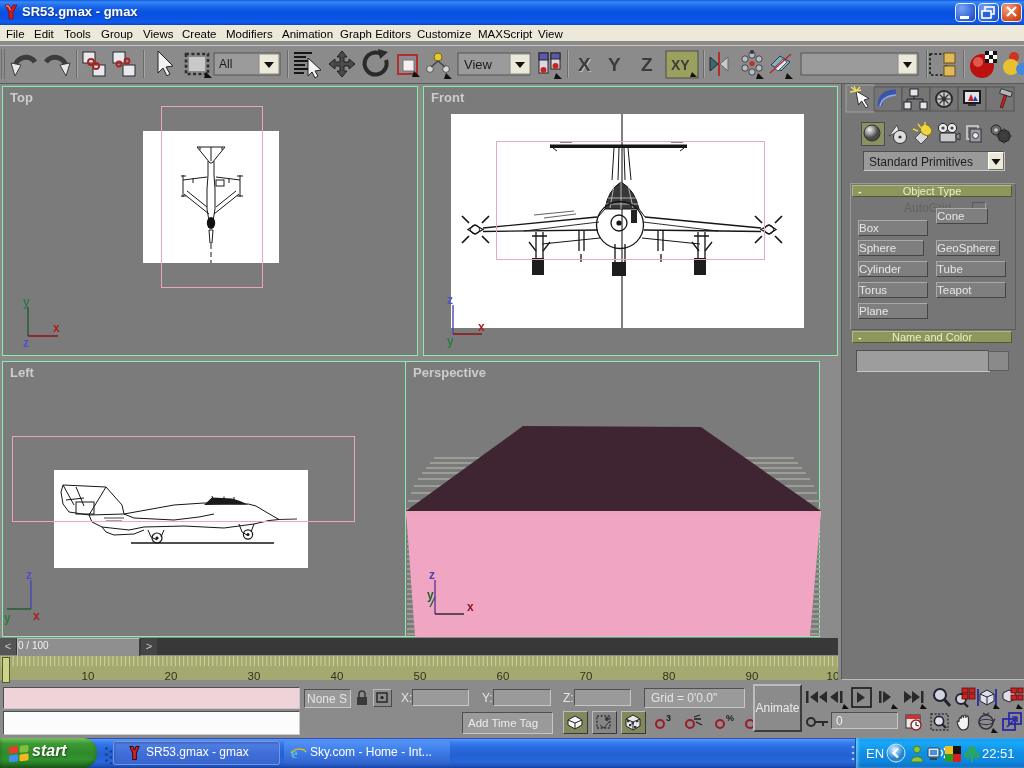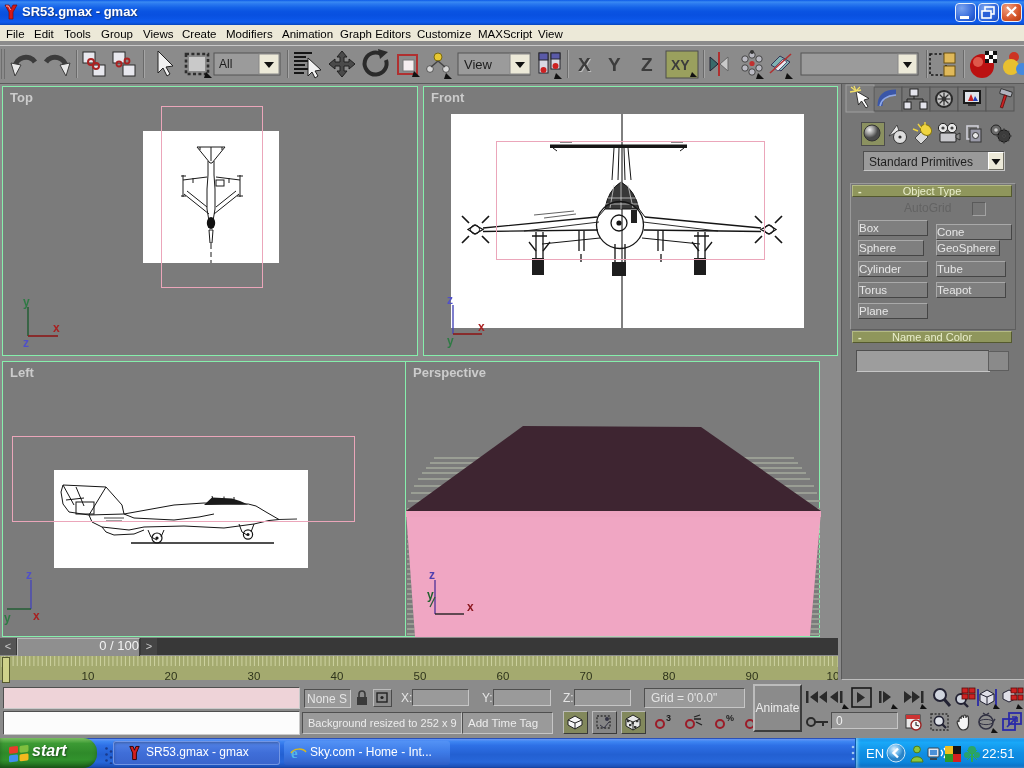--- a/index.html
+++ b/index.html
@@ -546,37 +546,37 @@
  <svg class="abs" style="left:146px;top:68px" width="16" height="18">
       <path d="M3.5 7 l9 0 l-4.5 6 z" fill="#111"></path>
     </svg>
 
  <div class="abs" style="left:8px;top:99px;width:164px;height:145px;border:1px solid #5e5e5e;border-top-color:#9a9a9a;border-left-color:#9a9a9a"></div>
  <div class="abs rollhead" style="left:10px;top:101px;width:160px;height:12px;line-height:11px">Object Type</div>
  <div class="abs text" style="left:16px;top:101px;font-size:11px;color:#e9eecb;font-weight:bold">-</div>
  <div class="abs text" style="left:62px;top:117px;font-size:12px;color:#636363">AutoGrid</div>
  <div class="abs" style="left:130px;top:118px;width:12px;height:12px;border:1px solid #5a5a5a;border-bottom-color:#a2a2a2;border-right-color:#a2a2a2"></div>
  <div class="cbtn" style="left:16px;top:136px;width:70px;height:16px;line-height:15px">Box</div>
- <div class="cbtn" style="left:94px;top:140px;width:76px;height:16px;line-height:15px">Cone</div>
+ <div class="cbtn" style="left:94px;top:124px;width:52px;height:16px;line-height:15px">Cone</div>
  <div class="cbtn" style="left:16px;top:156px;width:66px;height:16px;line-height:15px">Sphere</div>
  <div class="cbtn" style="left:94px;top:156px;width:64px;height:16px;line-height:15px">GeoSphere</div>
  <div class="cbtn" style="left:16px;top:177px;width:70px;height:16px;line-height:15px">Cylinder</div>
  <div class="cbtn" style="left:94px;top:177px;width:70px;height:16px;line-height:15px">Tube</div>
  <div class="cbtn" style="left:16px;top:198px;width:70px;height:16px;line-height:15px">Torus</div>
  <div class="cbtn" style="left:94px;top:198px;width:70px;height:16px;line-height:15px">Teapot</div>
  <div class="cbtn" style="left:16px;top:219px;width:70px;height:16px;line-height:15px">Plane</div>
 
  <div class="abs rollhead" style="left:10px;top:247px;width:160px;height:12px;line-height:11px">Name and Color</div>
  <div class="abs text" style="left:16px;top:247px;font-size:11px;color:#e9eecb;font-weight:bold">-</div>
  <div class="abs" style="left:14px;top:266px;width:132px;height:20px;background:#9d9d9d;border:1px solid #4f4f4f;border-bottom-color:#c6c6c6;border-right-color:#c6c6c6"></div>
  <div class="abs" style="left:146px;top:267px;width:19px;height:18px;background:#8a8a8a;border:1px solid #5e5e5e"></div>
 </div>
 <div class="abs" id="timeslider"></div>
 <div class="abs" style="left:0;top:638px;width:16px;height:17px;background:#555;color:#ccc;font-size:11px;text-align:center;line-height:16px">&lt;</div>
-<div class="abs" style="left:17px;top:638px;width:123px;height:29px;background:#8f8f8f;border:1px solid #b9b9b9;border-right-color:#3a3a3a;border-bottom-color:#3a3a3a;box-sizing:border-box;color:#f2f2f2;font-size:13px;text-align:right;line-height:14px">0 / 100</div>
+<div class="abs" style="left:17px;top:638px;width:123px;height:29px;background:#8f8f8f;border:1px solid #b9b9b9;border-right-color:#3a3a3a;border-bottom-color:#3a3a3a;box-sizing:border-box;color:#f2f2f2;font-size:10px;text-align:left;line-height:14px">0 / 100</div>
 <div class="abs" style="left:141px;top:638px;width:16px;height:17px;background:#454545;color:#ccc;font-size:11px;text-align:center;line-height:16px">&gt;</div>
 <div class="abs" id="ruler">
  <svg width="838" height="28" viewBox="0 0 838 28">
   <g stroke="#cdd2a0" stroke-width="1">
    <line x1="2" y1="0" x2="2" y2="11"></line>
         <line x1="838" y1="0" x2="838" y2="11"></line>
   </g>
   <g id="ticks" stroke="#cdd2a0" stroke-width="1">
         <line x1="4.8" y1="0" x2="4.8" y2="10"></line>
         <line x1="8.96" y1="0" x2="8.96" y2="10"></line>
@@ -810,21 +810,20 @@
       <circle cx="9" cy="8.5" r="1.6" fill="#222"></circle>
     </svg>
  <div class="abs text" style="left:401px;top:7px;font-size:12px;color:#e4e4e4">X:</div>
  <div class="abs field" style="left:412px;top:5px;width:57px;height:17px"></div>
  <div class="abs text" style="left:482px;top:7px;font-size:12px;color:#e4e4e4">Y:</div>
  <div class="abs field" style="left:493px;top:5px;width:58px;height:17px"></div>
  <div class="abs text" style="left:563px;top:7px;font-size:12px;color:#e4e4e4">Z:</div>
  <div class="abs field" style="left:574px;top:5px;width:57px;height:17px"></div>
  <div class="abs field" style="left:644px;top:4px;width:101px;height:20px;color:#e4e4e4;font-size:12px;line-height:19px;padding-left:6px">Grid = 0'0.0"</div>
 
- <div class="abs field" style="left:302px;top:28px;width:160px;height:22px;overflow:hidden;color:#ececec;font-size:11px;line-height:21px;padding-left:5px;white-space:nowrap">Background resized to 252 x 9</div>
  <div class="abs field" style="left:462px;top:28px;width:91px;height:22px;color:#ececec;font-size:11.5px;line-height:21px;padding-left:5px;white-space:nowrap">Add Time Tag</div>
  <div class="abs" style="left:563px;top:27px;width:25px;height:23px;background:#82885c;border:1px solid #bcbcbc;border-right-color:#3a3a3a;border-bottom-color:#3a3a3a;box-sizing:border-box"></div>
  <svg class="abs" style="left:563px;top:27px" width="25" height="23">
       <path d="M5 9 L12 5 L19 9 L19 14 L12 18 L5 14 Z" fill="#f6f6f6" stroke="#222"></path>
       <path d="M5 9 L12 12 L19 9 M12 12 L12 18" stroke="#222" fill="none"></path>
     </svg>
  <div class="abs" style="left:592px;top:27px;width:25px;height:23px;background:#868686;border:1px solid #bcbcbc;border-right-color:#3a3a3a;border-bottom-color:#3a3a3a;box-sizing:border-box"></div>
  <svg class="abs" style="left:592px;top:27px" width="25" height="23">
       <rect x="5" y="5" width="13" height="12" fill="none" stroke="#333" stroke-dasharray="2 1.6" stroke-width="1.4"></rect>
       <circle cx="15" cy="8" r="2" fill="#334"></circle>

